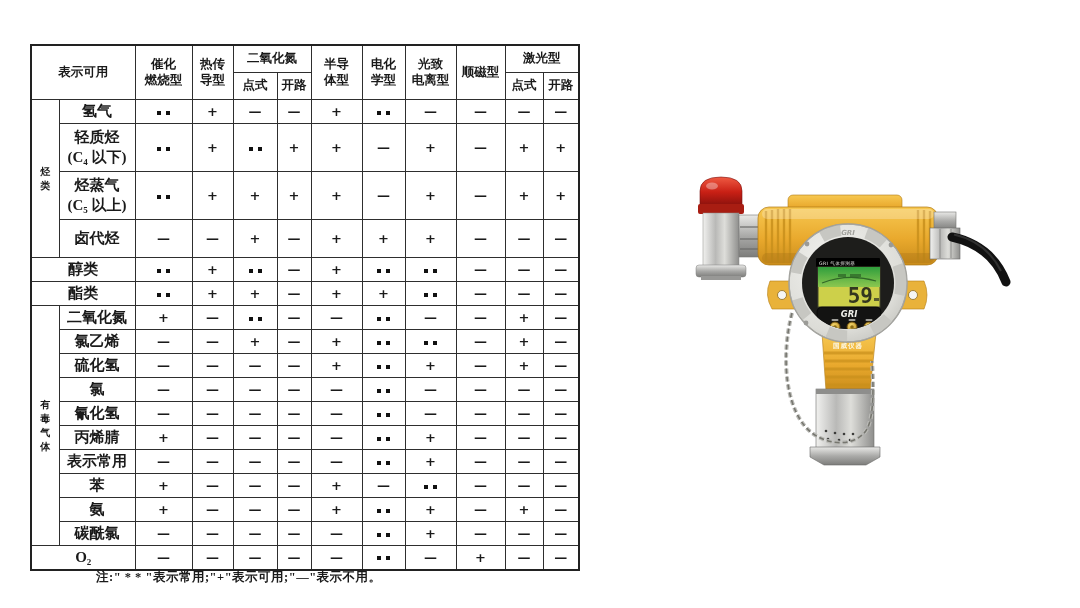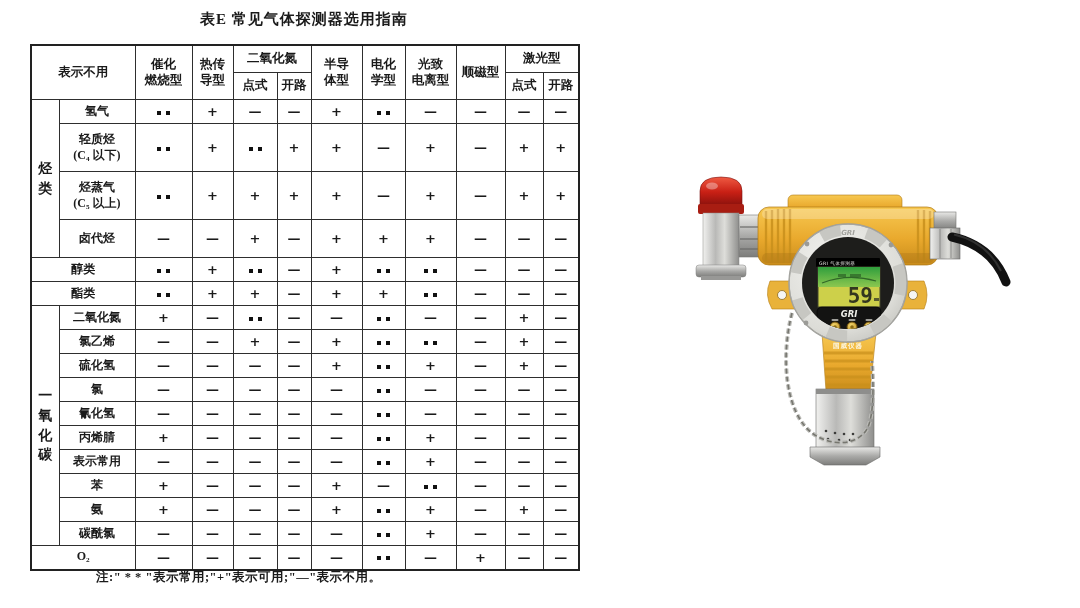--- a/index.html
+++ b/index.html
@@ -8,55 +8,54 @@
   .doc-title{position:absolute;left:30px;top:10px;width:548px;text-align:center;
              font-size:15px;font-weight:bold;letter-spacing:1px;}
   table.gas{position:absolute;left:30px;top:44px;width:548px;border-collapse:collapse;
             table-layout:fixed;border:2px solid #222;}
   table.gas td{border:1px solid #2e2e2e;text-align:center;vertical-align:middle;
                font-weight:bold;padding:1px 0;}
   thead td{font-size:12.5px;line-height:1.22;white-space:pre-line;height:24px;}
   tbody tr{height:24px;}
   tbody tr:nth-child(2),tbody tr:nth-child(3){height:48px;}
   tbody tr:nth-child(4){height:38px;}
-  td.name-cell{font-size:12px;white-space:pre-line;line-height:1.3;}
+  td.name-cell{font-size:15px;white-space:pre-line;line-height:1.3;}
   td.group-cell span{display:inline-block;width:14px;word-break:break-all;
-                     line-height:1.4;font-size:14px;}
+                     line-height:1.4;font-size:10px;}
   td.val{font-size:13px;font-family:"DejaVu Sans",sans-serif;font-weight:bold;}
   i.sq{display:inline-block;width:4px;height:4px;background:#111;margin:0 2.5px;
        vertical-align:middle;}
   .note{position:absolute;left:96px;top:569px;font-size:12.5px;font-weight:bold;
         letter-spacing:0.5px;}
   .device-photo{position:absolute;left:670px;top:165px;width:350px;height:310px;}
 </style>
 </head>
 <body>
 
 <div class="sheet">
 
-  <div class="doc-title">表E  常见气体探测器选用指南</div>
 
   <table class="gas">
     <colgroup>
       <col style="width:28px">
         <col style="width:76px">
         <col style="width:57px">
       <col style="width:41px">
         <col style="width:44px">
         <col style="width:34px">
       <col style="width:51px">
         <col style="width:43px">
         <col style="width:51px">
       <col style="width:49px">
         <col style="width:38px">
         <col style="width:36px">
     </colgroup>
     <thead>
         <tr>
-          <td colspan="2" rowspan="2">表示不用</td>
+          <td colspan="2" rowspan="2">表示可用</td>
           <td rowspan="2">催化
 燃烧型</td>
           <td rowspan="2">热传
 导型</td>
           <td colspan="2">二氧化氮</td>
           <td rowspan="2">半导
 体型</td>
           <td rowspan="2">电化
 学型</td>
           <td rowspan="2">光致
@@ -147,21 +146,21 @@
           <td class="val">+</td>
           <td class="val">—</td>
           <td class="val">+</td>
           <td class="val">+</td>
           <td class="val"><i class="sq"></i><i class="sq"></i></td>
           <td class="val">—</td>
           <td class="val">—</td>
           <td class="val">—</td>
         </tr>
         <tr>
-          <td class="group-cell" rowspan="10"><span>一氧化碳</span></td>
+          <td class="group-cell" rowspan="10"><span>有毒气体</span></td>
           <td class="name-cell">二氧化氮</td>
           <td class="val">+</td>
           <td class="val">—</td>
           <td class="val"><i class="sq"></i><i class="sq"></i></td>
           <td class="val">—</td>
           <td class="val">—</td>
           <td class="val"><i class="sq"></i><i class="sq"></i></td>
           <td class="val">—</td>
           <td class="val">—</td>
           <td class="val">+</td>

